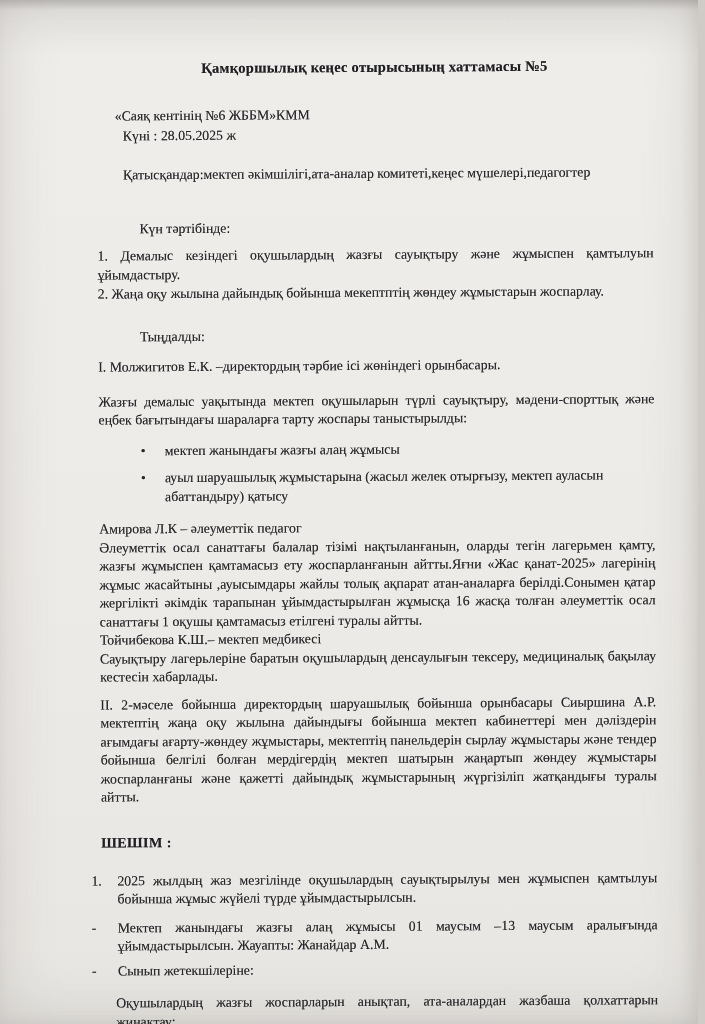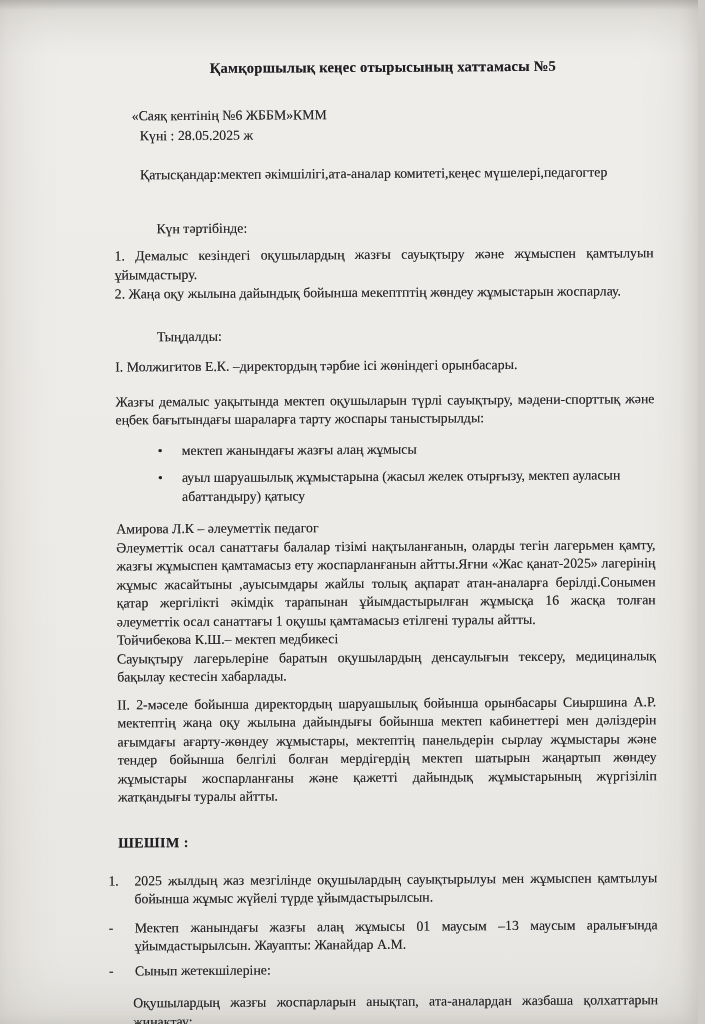--- a/index.html
+++ b/index.html
@@ -11,21 +11,20 @@
     overflow: hidden;
   }
   .page {
     position: relative;
     width: 698px;
     height: 1024px;
     background: linear-gradient(180deg, #c6c4c1 0px, #e7e5e1 10px, #efedea 55px, #edebe7 55%, #e9e7e3 92%, #e5e3df 100%);
     box-shadow: inset 0 0 55px rgba(110,105,98,0.22), inset -6px 0 14px rgba(110,105,98,0.12);
     color: #26262a;
     overflow: hidden;
-    padding-left: 17px;
   }
   .content {
     padding: 58px 46px 0 96px;
     font-size: 13.8px;
     line-height: 1.34;
     transform: rotate(-0.35deg);
     transform-origin: 50% 0;
     text-shadow: 0 0 0.5px rgba(38,38,42,0.55);
   }
   .title {

